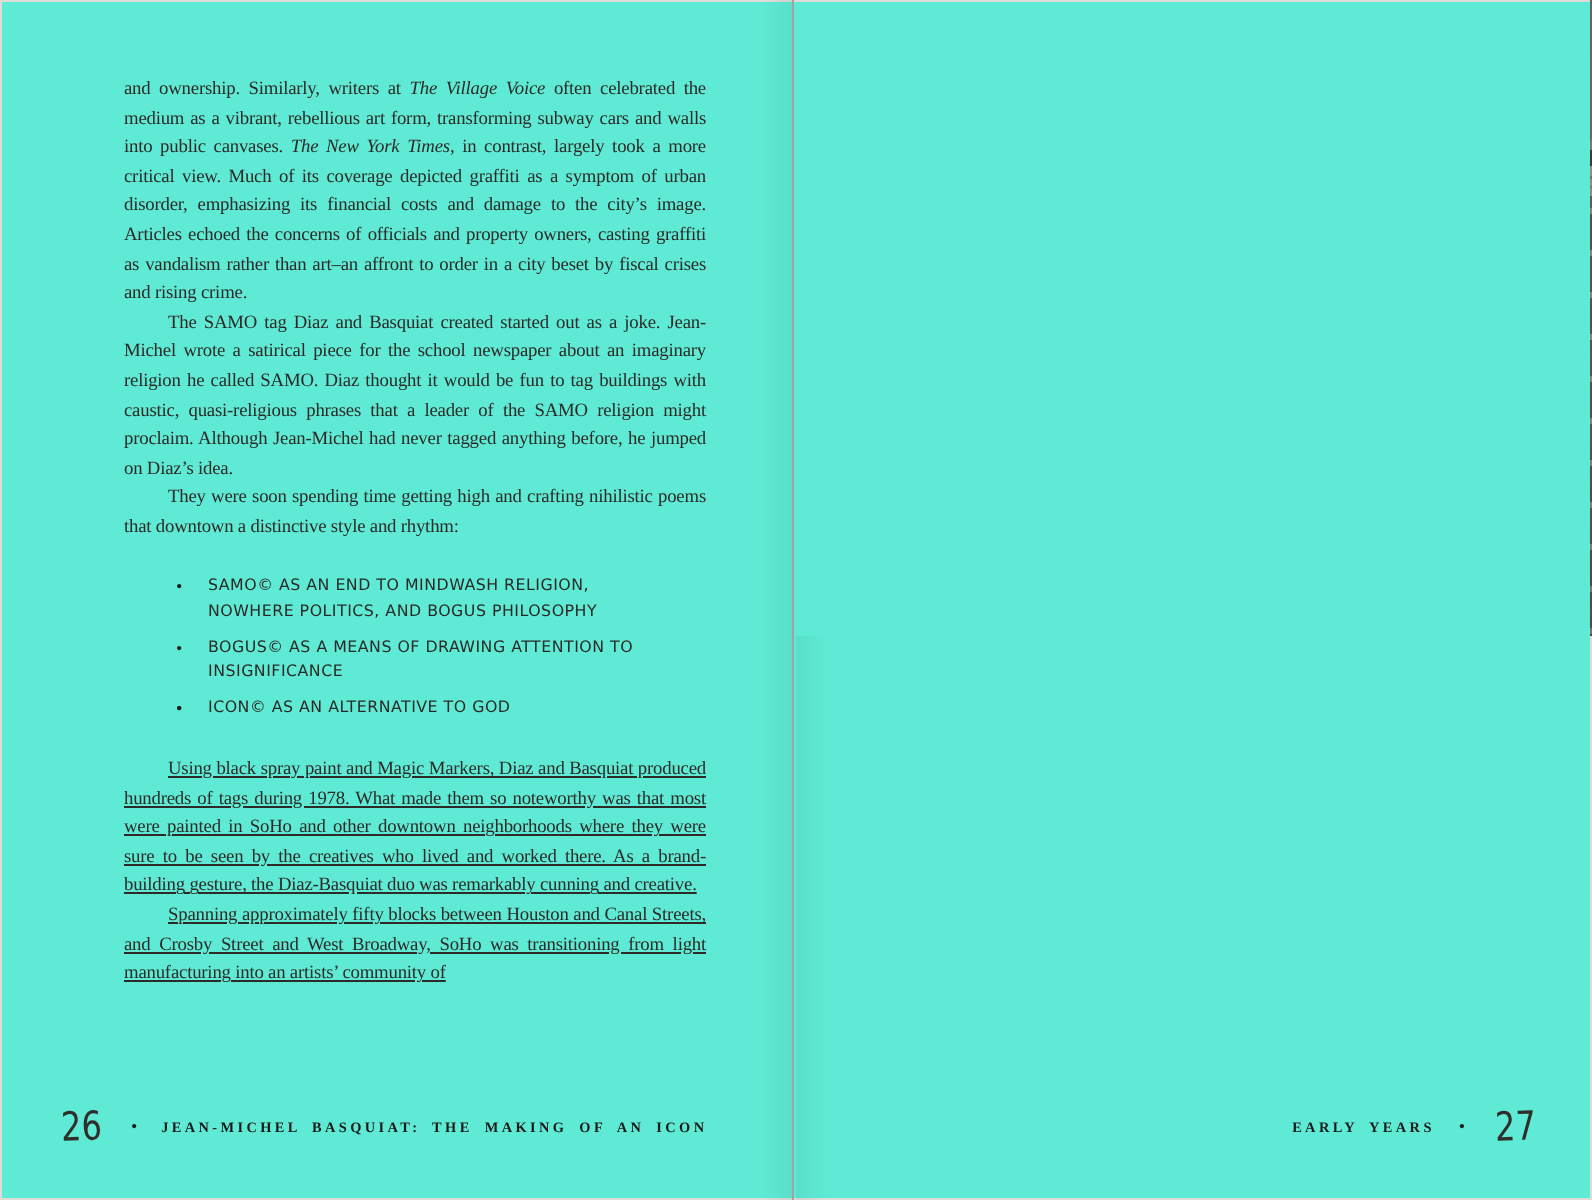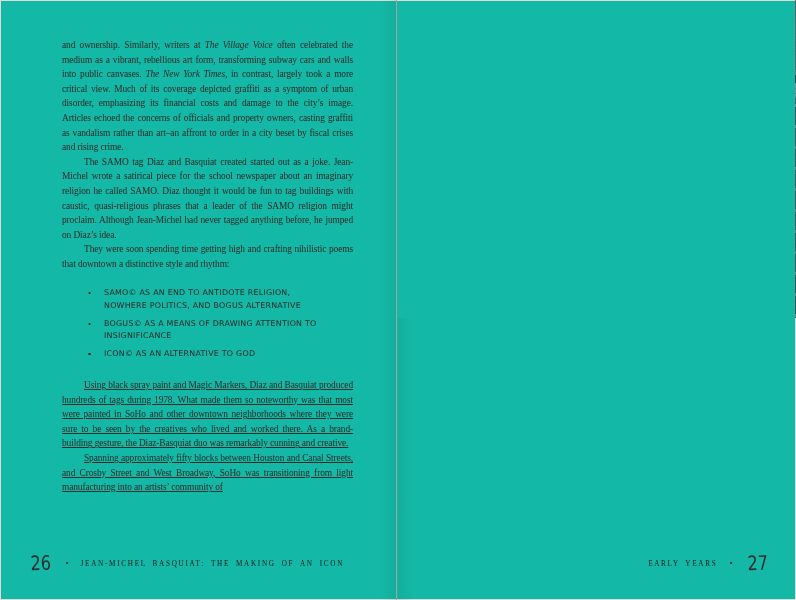--- a/index.html
+++ b/index.html
@@ -1,17 +1,17 @@
 <!DOCTYPE html>
 <html><head>
 <meta charset="utf-8">
 <style>
   html,body{margin:0;padding:0;background:#ffffff;}
   .spread{
-    position:relative;width:796px;height:600px;background:#14b8a6;
+    position:relative;width:796px;height:600px;background:#5eead4;
     overflow:hidden;box-shadow:inset 0 0 0 1px #dedcd8;
     font-family:"Liberation Serif", serif;color:#2d2a27;
   }
   .page{position:absolute;top:0;height:600px;}
   .page.left{left:0;width:396px;}
   .page.right{left:397px;width:399px;}
   .gutter-line{position:absolute;left:396px;top:0;width:1px;height:600px;background:#a5a39f;}
   .gutter-shade-l{position:absolute;left:380px;top:0;width:16px;height:600px;
     background:linear-gradient(to right, rgba(0,0,0,0), rgba(0,0,0,0.05));}
   .gutter-shade-r{position:absolute;left:398px;top:318px;width:16px;height:282px;
@@ -47,37 +47,37 @@
 
   .footer{position:absolute;top:549px;height:28px;display:flex;align-items:center;}
   .footer-left{left:28px;}
   .footer-right{right:26px;}
   .pagenum{
     display:inline-block;font-family:"DejaVu Sans", sans-serif;font-size:20px;
     color:#302e2b;transform:rotate(-2deg) scaleX(0.8);line-height:1;
   }
   .foot-dot{font-size:9px;color:#1d1c1a;margin:0 12px;}
   .footer-title{
-    font-family:"Liberation Serif", serif;font-weight:normal;font-size:7.2px;
+    font-family:"Liberation Serif", serif;font-weight:bold;font-size:7.2px;
     letter-spacing:1.7px;word-spacing:2.5px;color:#1b1a18;white-space:nowrap;padding-top:2px;
   }
 </style>
 </head>
 <body>
 
 <div class="spread">
 
   <div class="page left">
     <div class="body-text left-text-top">
         <p class="para"><span>and ownership. Similarly, writers at </span><span class="em">The Village Voice</span><span> often celebrated the medium as a vibrant, rebellious art form, transforming subway cars and walls into public canvases. </span><span class="em">The New York Times</span><span>, in contrast, largely took a more critical view. Much of its coverage depicted graffiti as a symptom of urban disorder, emphasizing its financial costs and damage to the city’s image. Articles echoed the concerns of officials and property owners, casting graffiti as vandalism rather than art–an affront to order in a city beset by fiscal crises and rising crime.</span></p>
         <p class="para indent"><span>The SAMO tag Diaz and Basquiat created started out as a joke. Jean-Michel wrote a satirical piece for the school newspaper about an imaginary religion he called SAMO. Diaz thought it would be fun to tag buildings with caustic, quasi-religious phrases that a leader of the SAMO religion might proclaim. Although Jean-Michel had never tagged anything before, he jumped on Diaz’s idea.</span></p>
         <p class="para indent"><span>They were soon spending time getting high and crafting nihilistic poems that downtown a distinctive style and rhythm:</span></p>
       </div>
     <ul class="samo-list">
-        <li><span class="mk">•</span><span>SAMO© AS AN END TO ANTIDOTE RELIGION,</span><br><span>NOWHERE POLITICS, AND BOGUS ALTERNATIVE</span></li>
+        <li><span class="mk">•</span><span>SAMO© AS AN END TO MINDWASH RELIGION,</span><br><span>NOWHERE POLITICS, AND BOGUS PHILOSOPHY</span></li>
         <li><span class="mk">•</span><span>BOGUS© AS A MEANS OF DRAWING ATTENTION TO INSIGNIFICANCE</span></li>
         <li><span class="mk">•</span></li>
         <li><span class="mk">•</span><span>ICON© AS AN ALTERNATIVE TO GOD</span></li>
       </ul>
     <div class="body-text left-text-bottom">
         <p class="para indent"><span>Using black spray paint and Magic Markers, Diaz and Basquiat produced hundreds of tags during 1978. What made them so noteworthy was that most were painted in SoHo and other downtown neighborhoods where they were sure to be seen by the creatives who lived and worked there. As a brand-building gesture, the Diaz-Basquiat duo was remarkably cunning and creative.</span></p>
         <p class="para indent"><span>Spanning approximately fifty blocks between Houston and Canal Streets, and Crosby Street and West Broadway, SoHo was transitioning from light manufacturing into an artists’ community of</span></p>
       </div>
     <div class="footer footer-left">
       <span class="pagenum">26</span>

